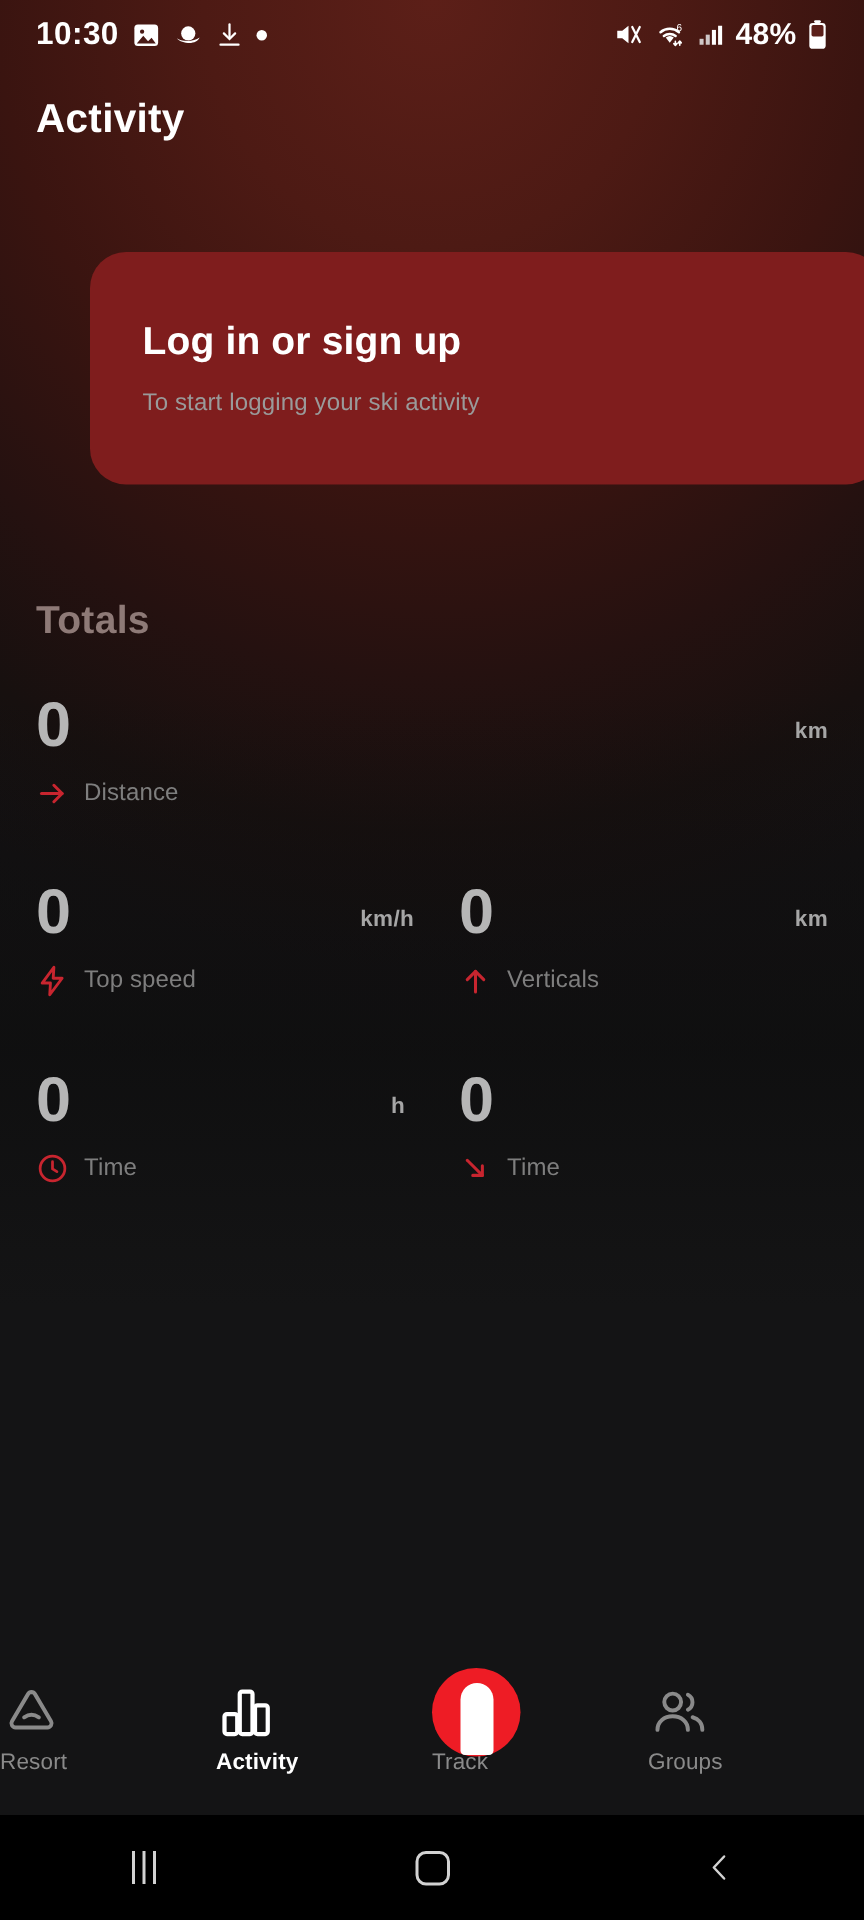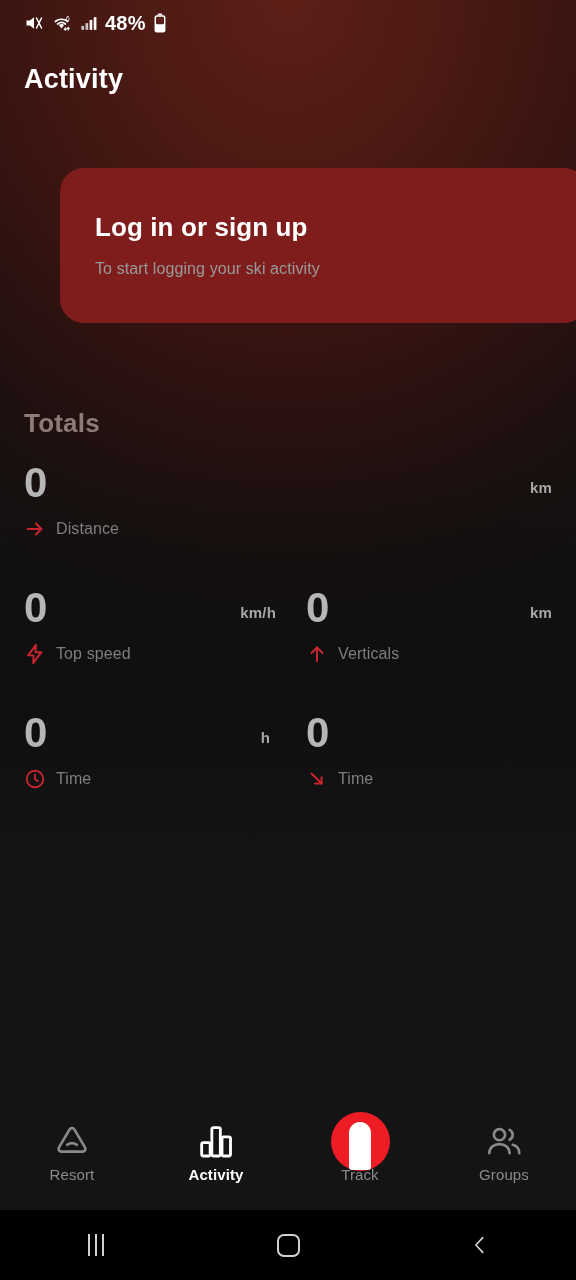--- a/index.html
+++ b/index.html
@@ -59,21 +59,21 @@
     position:absolute; left:35px; top:44px;
     font-size:26px; font-weight:700; color:#ffffff; letter-spacing:.1px;
   }
   .login-sub {
     position:absolute; left:35px; top:92px;
     font-size:16px; font-weight:400; color:#9a9a9a; letter-spacing:.1px;
   }
 
   
   .totals-head {
-    position:absolute; left:24px; top:408px;
+    position:absolute; left:24px; top:398px;
     font-size:26px; font-weight:700; color:#8e7a77; letter-spacing:.2px;
     z-index:10;
   }
   .stats { position:absolute; left:0; top:455px; width:576px; z-index:10; }
   .stat-row { position:relative; width:576px; height:125px; }
   .stat-cell { position:absolute; top:0; height:125px; }
   .stat-val {
     position:absolute; left:0; top:7px;
     font-size:42px; font-weight:700; color:#b6b6b6; line-height:1;
     letter-spacing:-.5px;
@@ -89,21 +89,21 @@
   .stat-icon { width:22px; height:22px; display:flex; align-items:center; justify-content:center; }
   .stat-label { font-size:16px; font-weight:400; color:#7e7e7e; letter-spacing:.1px; }
 
   
   .bottomnav {
     position:absolute; left:0; bottom:70px; width:576px; height:105px;
     background:#141415;
     display:flex; align-items:flex-start; z-index:15;
   }
   .nav-item {
-    flex:1; display:flex; flex-direction:column; align-items:center;
+    flex:1; display:flex; flex-direction:column; align-items:flex-start;
     padding-top:13px;
   }
   .nav-icon { height:46px; display:flex; align-items:center; justify-content:center; }
   .nav-label { margin-top:2px; font-size:15px; color:#8a8a8a; letter-spacing:.1px; }
   .nav-item.active .nav-label { color:#ffffff; font-weight:700; }
   .track-circle {
     width:59px; height:59px; border-radius:50%;
     background:#ee1c25;
     display:flex; align-items:flex-end; justify-content:center;
     overflow:visible; position:relative;
@@ -126,20 +126,44 @@
 </style>
 </head>
 <body>
 
 <div class="phone">
 
   <div class="bg"></div>
   <div class="bg-overlay"></div>
 
   <div class="statusbar">
+    <div class="sb-left">
+      <span class="sb-time">10:30</span>
+      <span class="sb-icon">
+        <svg width="19" height="19" viewBox="0 0 24 24">
+            <rect x="2" y="3" width="20" height="18" rx="3" fill="#fff"></rect>
+            <circle cx="8.5" cy="9" r="1.8" fill="#4a1a16"></circle>
+            <path d="M4 19l5.5-6.5 4 4.5 3-3L20 19z" fill="#4a1a16"></path>
+          </svg>
+      </span>
+      <span class="sb-icon">
+        <svg width="19" height="19" viewBox="0 0 24 24">
+            <circle cx="12" cy="10.5" r="6" fill="#fff"></circle>
+            <path d="M2.5 14.5c2.5 2.6 14 3.6 19-0.6-1 3-5.2 5-9.8 4.6-4.6-.4-8.4-2.4-9.2-4z" fill="#fff"></path>
+          </svg>
+      </span>
+      <span class="sb-icon">
+        <svg width="18" height="18" viewBox="0 0 24 24" fill="none" stroke="#fff" stroke-width="2" stroke-linecap="round">
+            <path d="M12 3v12"></path>
+            <path d="M7 11l5 5 5-5"></path>
+            <path d="M4 21h16"></path>
+          </svg>
+      </span>
+      <span class="dot-icon"></span>
+    </div>
     <div class="sb-right">
       <span class="sb-icon">
         <svg width="20" height="20" viewBox="0 0 24 24">
             <path d="M3 9v6h4l5 4V5L7 9H3z" fill="#fff"></path>
             <path d="M15 6l6 12M21 6l-6 12" stroke="#fff" stroke-width="1.8" stroke-linecap="round"></path>
           </svg>
       </span>
       <span class="sb-icon">
         <svg width="21" height="20" viewBox="0 0 24 24">
             <path d="M12 18.5l-3.2-4.1a5.2 5.2 0 016.4 0L12 18.5z" fill="#fff"></path>

